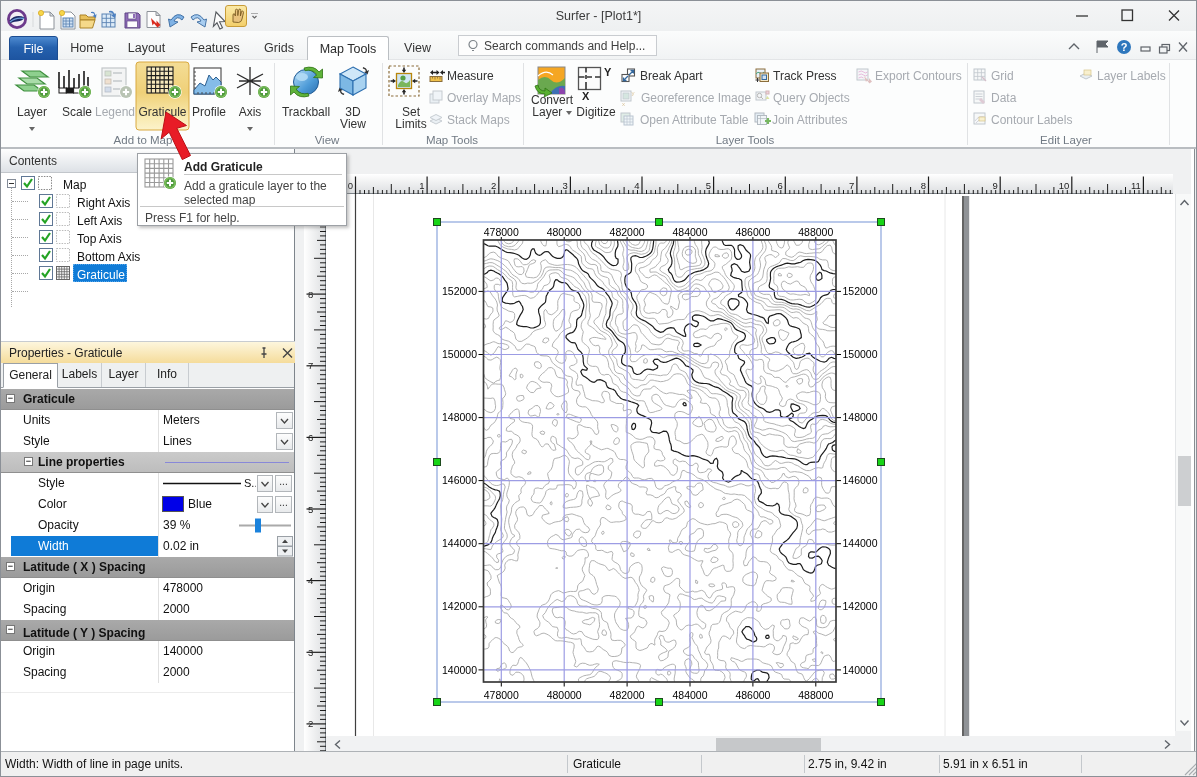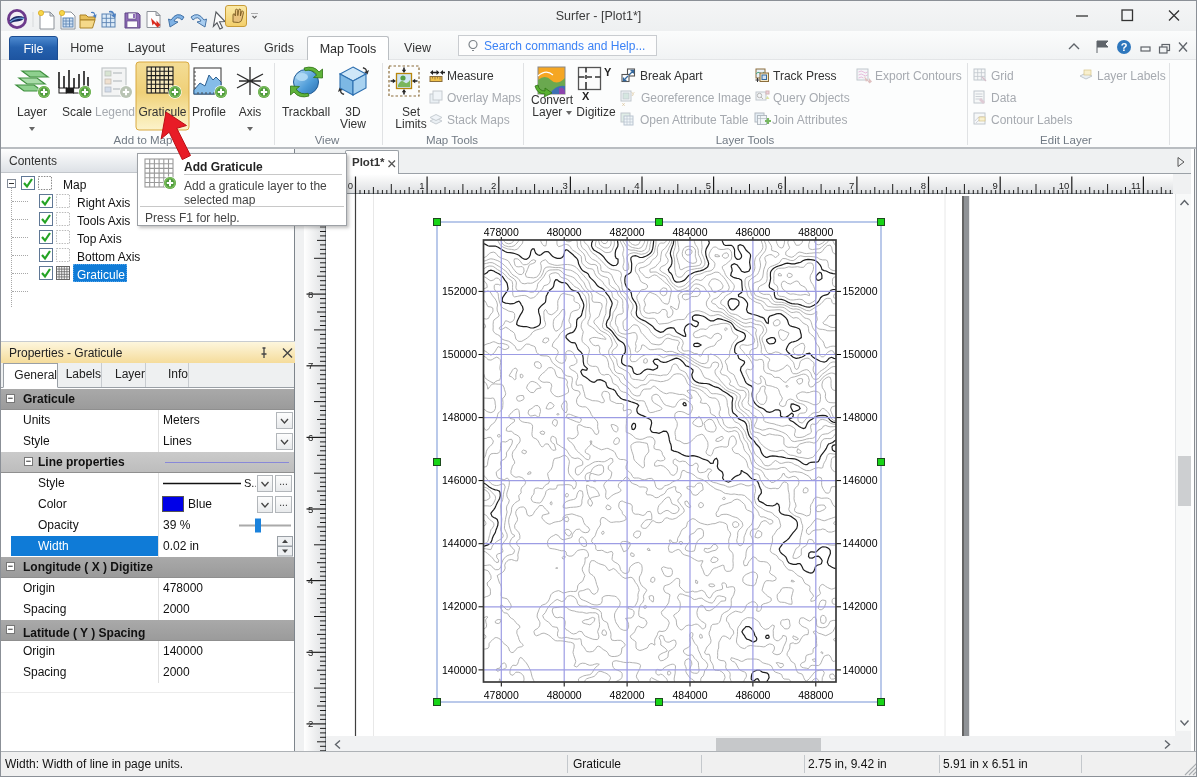--- a/index.html
+++ b/index.html
@@ -15,21 +15,21 @@
 .gsep{position:absolute;top:3px;height:82px;width:1px;background:#e0e2e4}
 .bigbtn{position:absolute;top:2px;text-align:center;font-size:12px;color:#333}
 .bigbtn .cap{margin-top:2px;line-height:12px}
 .smallbtn{position:absolute;height:18px;font-size:12px;color:#333;white-space:nowrap}
 .dis{color:#a6aab0}
 .caret{display:inline-block;width:0;height:0;border-left:3.5px solid transparent;border-right:3.5px solid transparent;border-top:4px solid #666;vertical-align:middle}
 .panelhdr{background:linear-gradient(#fefefe,#dde1e6);border-bottom:1px solid #c2c6cb;font-size:12px;color:#333}
 .tree{font-size:12px;color:#111}
 .trow{position:absolute;height:18px;line-height:18px}
 .prophdr{background:linear-gradient(#fdf6dd,#f5dc9b);font-size:12px;color:#222}
-.ptab{position:absolute;top:0;height:24px;line-height:23px;font-size:12px;color:#222;text-align:right}
+.ptab{position:absolute;top:0;height:24px;line-height:23px;font-size:12px;color:#222;text-align:center}
 .pgrid{font-size:12px;color:#111}
 .prow{position:absolute;width:100%;height:31px;background:#fff;border-bottom:1px solid #ececec}
 .prow .lab{position:absolute;left:22px;top:3px}
 .prow .val{position:absolute;left:162px;top:3px}
 .psec{position:absolute;width:100%;height:21px;background:linear-gradient(#a9a9a9,#9b9b9b);font-weight:bold;border-bottom:1px solid #8f8f8f}
 .pexp{position:absolute;width:9px;height:9px;background:#fff;border:1px solid #777;font-size:9px;line-height:7px;text-align:center;color:#333}
 .ddbtn{position:absolute;width:17px;height:17px;top:1.5px;background:linear-gradient(#fdfdfd,#e8eaec);border:1px solid #b2b6ba;text-align:center}
 .dotbtn{position:absolute;width:15px;height:17px;top:1.5px;background:linear-gradient(#fdfdfd,#e8eaec);border:1px solid #b2b6ba;text-align:center;font-size:10px;line-height:12px;color:#333}
 .statusbar{position:absolute;left:0;bottom:0;width:100%;height:25px;background:#f0f0f0;border-top:1px solid #aeb2b6;font-size:12px;color:#111}
 .scell{position:absolute;top:3px;bottom:3px;border-left:1px solid #c4c8cc}
@@ -121,21 +121,21 @@
  <div class="rtab" style="left:116px;width:59px">Layout</div>
  <div class="rtab" style="left:181px;width:66px">Features</div>
  <div class="rtab" style="left:253px;width:50px">Grids</div>
  <div class="rtab seltab" style="left:306px;width:82px">Map Tools</div>
  <div class="rtab" style="left:393px;width:47px">View</div>
  <div class="ab" style="left:457px;top:4px;width:199px;height:21px;border:1px solid #c9ccd0;background:#fdfdfd">
    <svg class="ab" style="left:8px;top:3px" width="12" height="14">
         <circle cx="6" cy="5.5" r="4" fill="none" stroke="#7e848a" stroke-width="1.2"></circle>
         <path d="M4.5 9.5 h3 M5 11.5 h2" stroke="#7e848a" stroke-width="1.2"></path>
       </svg>
-   <div class="ab" style="left:25px;top:3px;font-size:12px;color:#3b82f6">Search commands and Help...</div>
+   <div class="ab" style="left:25px;top:3px;font-size:12px;color:#404040">Search commands and Help...</div>
  </div>
  <svg class="ab" style="left:1060px;top:8px" width="135" height="16">
   <path d="M8 10 l5-5 5 5" fill="none" stroke="#5f646a" stroke-width="1.4"></path>
   <path d="M36 2 v12 M36 2 h11 l-3 3 3 3 h-11" fill="#5f646a" stroke="#5f646a"></path>
   <circle cx="63" cy="8" r="7" fill="#2e77bd"></circle>
       <text x="63" y="12" font-size="11" fill="#fff" text-anchor="middle" font-weight="bold">?</text>
   <rect x="80" y="8" width="9" height="4" fill="none" stroke="#5f646a" stroke-width="1.2"></rect>
   <rect x="101" y="5.5" width="7.5" height="6" fill="none" stroke="#5f646a" stroke-width="1.2"></rect>
   <rect x="98.5" y="8" width="7.5" height="6" fill="#f1f3f4" stroke="#5f646a" stroke-width="1.2"></rect>
   <path d="M118 3.5 l8 9 M126 3.5 l-8 9" stroke="#5f646a" stroke-width="1.3"></path>
@@ -459,21 +459,21 @@
     <div class="ab" style="left:76px;top:2px">Right Axis</div>
   </div>
   <div class="trow" style="left:0;top:37px;width:293px">
     <svg class="ab" style="left:38px;top:2px" width="14" height="14">
             <rect x="0.5" y="0.5" width="13" height="13" fill="#fff" stroke="#5f7795"></rect>
             <path d="M3 7 l3 3.5 5-7.5" fill="none" stroke="#24a324" stroke-width="2.2"></path>
           </svg>
     <svg class="ab" style="left:55px;top:2px" width="14" height="14">
             <rect x="0.5" y="0.5" width="13" height="13" fill="#fff" stroke="#bbb" stroke-dasharray="1.5 1.2"></rect>
           </svg>
-    <div class="ab" style="left:76px;top:2px">Tools Axis</div>
+    <div class="ab" style="left:76px;top:2px">Left Axis</div>
   </div>
   <div class="trow" style="left:0;top:55px;width:293px">
     <svg class="ab" style="left:38px;top:2px" width="14" height="14">
             <rect x="0.5" y="0.5" width="13" height="13" fill="#fff" stroke="#5f7795"></rect>
             <path d="M3 7 l3 3.5 5-7.5" fill="none" stroke="#24a324" stroke-width="2.2"></path>
           </svg>
     <svg class="ab" style="left:55px;top:2px" width="14" height="14">
             <rect x="0.5" y="0.5" width="13" height="13" fill="#fff" stroke="#bbb" stroke-dasharray="1.5 1.2"></rect>
           </svg>
     <div class="ab" style="left:76px;top:2px">Top Axis</div>
@@ -585,21 +585,21 @@
           <div class="val">0.02 in</div>
     <svg class="ab" style="left:276px;top:0" width="17" height="21">
       <rect x="0.5" y="0.5" width="15" height="9.5" fill="#eef0f2" stroke="#9aa0a6"></rect>
             <path d="M5 7 l3-3.5 3 3.5 z" fill="#444"></path>
       <rect x="0.5" y="10.5" width="15" height="9.5" fill="#eef0f2" stroke="#9aa0a6"></rect>
             <path d="M5 13.5 l3 3.5 3-3.5 z" fill="#444"></path>
     </svg>
         </div>
   <div class="psec" style="top:168px">
           <div class="pexp" style="left:5px;top:5px">−</div>
-          <div class="ab" style="left:22px;top:3px">Longitude ( X ) Digitize</div>
+          <div class="ab" style="left:22px;top:3px">Latitude ( X ) Spacing</div>
         </div>
   <div class="prow" style="top:189px">
           <div class="lab">Origin</div>
           <div class="val">478000</div>
         </div>
   <div class="prow" style="top:210px">
           <div class="lab">Spacing</div>
           <div class="val">2000</div>
         </div>
   <div class="psec" style="top:231px">
@@ -616,31 +616,20 @@
         </div>
   <div class="ab" style="left:157px;top:21px;width:1px;height:42px;background:#e0e0e0"></div>
   <div class="ab" style="left:157px;top:84px;width:1px;height:84px;background:#e0e0e0"></div>
   <div class="ab" style="left:157px;top:189px;width:1px;height:42px;background:#e0e0e0"></div>
   <div class="ab" style="left:157px;top:252px;width:1px;height:42px;background:#e0e0e0"></div>
  </div>
 </div>
 
 <div class="ab" style="left:294px;top:0;width:903px;height:604px;background:#f0f1f2">
 
- <div class="ab" style="left:0;top:0;width:903px;height:25px;background:#eff1f2;border-bottom:1px solid #9ba1a7">
-   <div class="ab" style="left:50px;top:1px;width:54px;height:24px;background:#fff;border:1px solid #9aa0a6;border-bottom:none;border-radius:2px 2px 0 0">
-     <div class="ab" style="left:6px;top:5px;font-size:11.5px;font-weight:bold;color:#333">Plot1*</div>
-     <svg class="ab" style="left:41px;top:8px" width="10" height="10">
-            <path d="M1.5 1.5 l6.5 6.5 M8 1.5 l-6.5 6.5" stroke="#555" stroke-width="1.3"></path>
-          </svg>
-   </div>
-   <svg class="ab" style="left:880px;top:7px" width="12" height="12">
-          <path d="M3 1.5 l6 4.5 -6 4.5 z" fill="none" stroke="#555" stroke-width="1"></path>
-        </svg>
- </div>
 
  <div class="ab" style="left:9px;top:25px;width:24px;height:20px;background:linear-gradient(#ffffff,#e0e2e4);border-bottom:1px solid #7b8187"></div>
  <svg class="ab" style="left:33px;top:25px" width="845" height="20">
    <defs>
           <linearGradient id="rg" x1="0" y1="0" x2="0" y2="1">
             <stop offset="0" stop-color="#ffffff"></stop>
             <stop offset="1" stop-color="#dddfe1"></stop>
           </linearGradient>
         </defs>
    <rect x="0" y="0" width="845" height="19" fill="url(#rg)"></rect>

